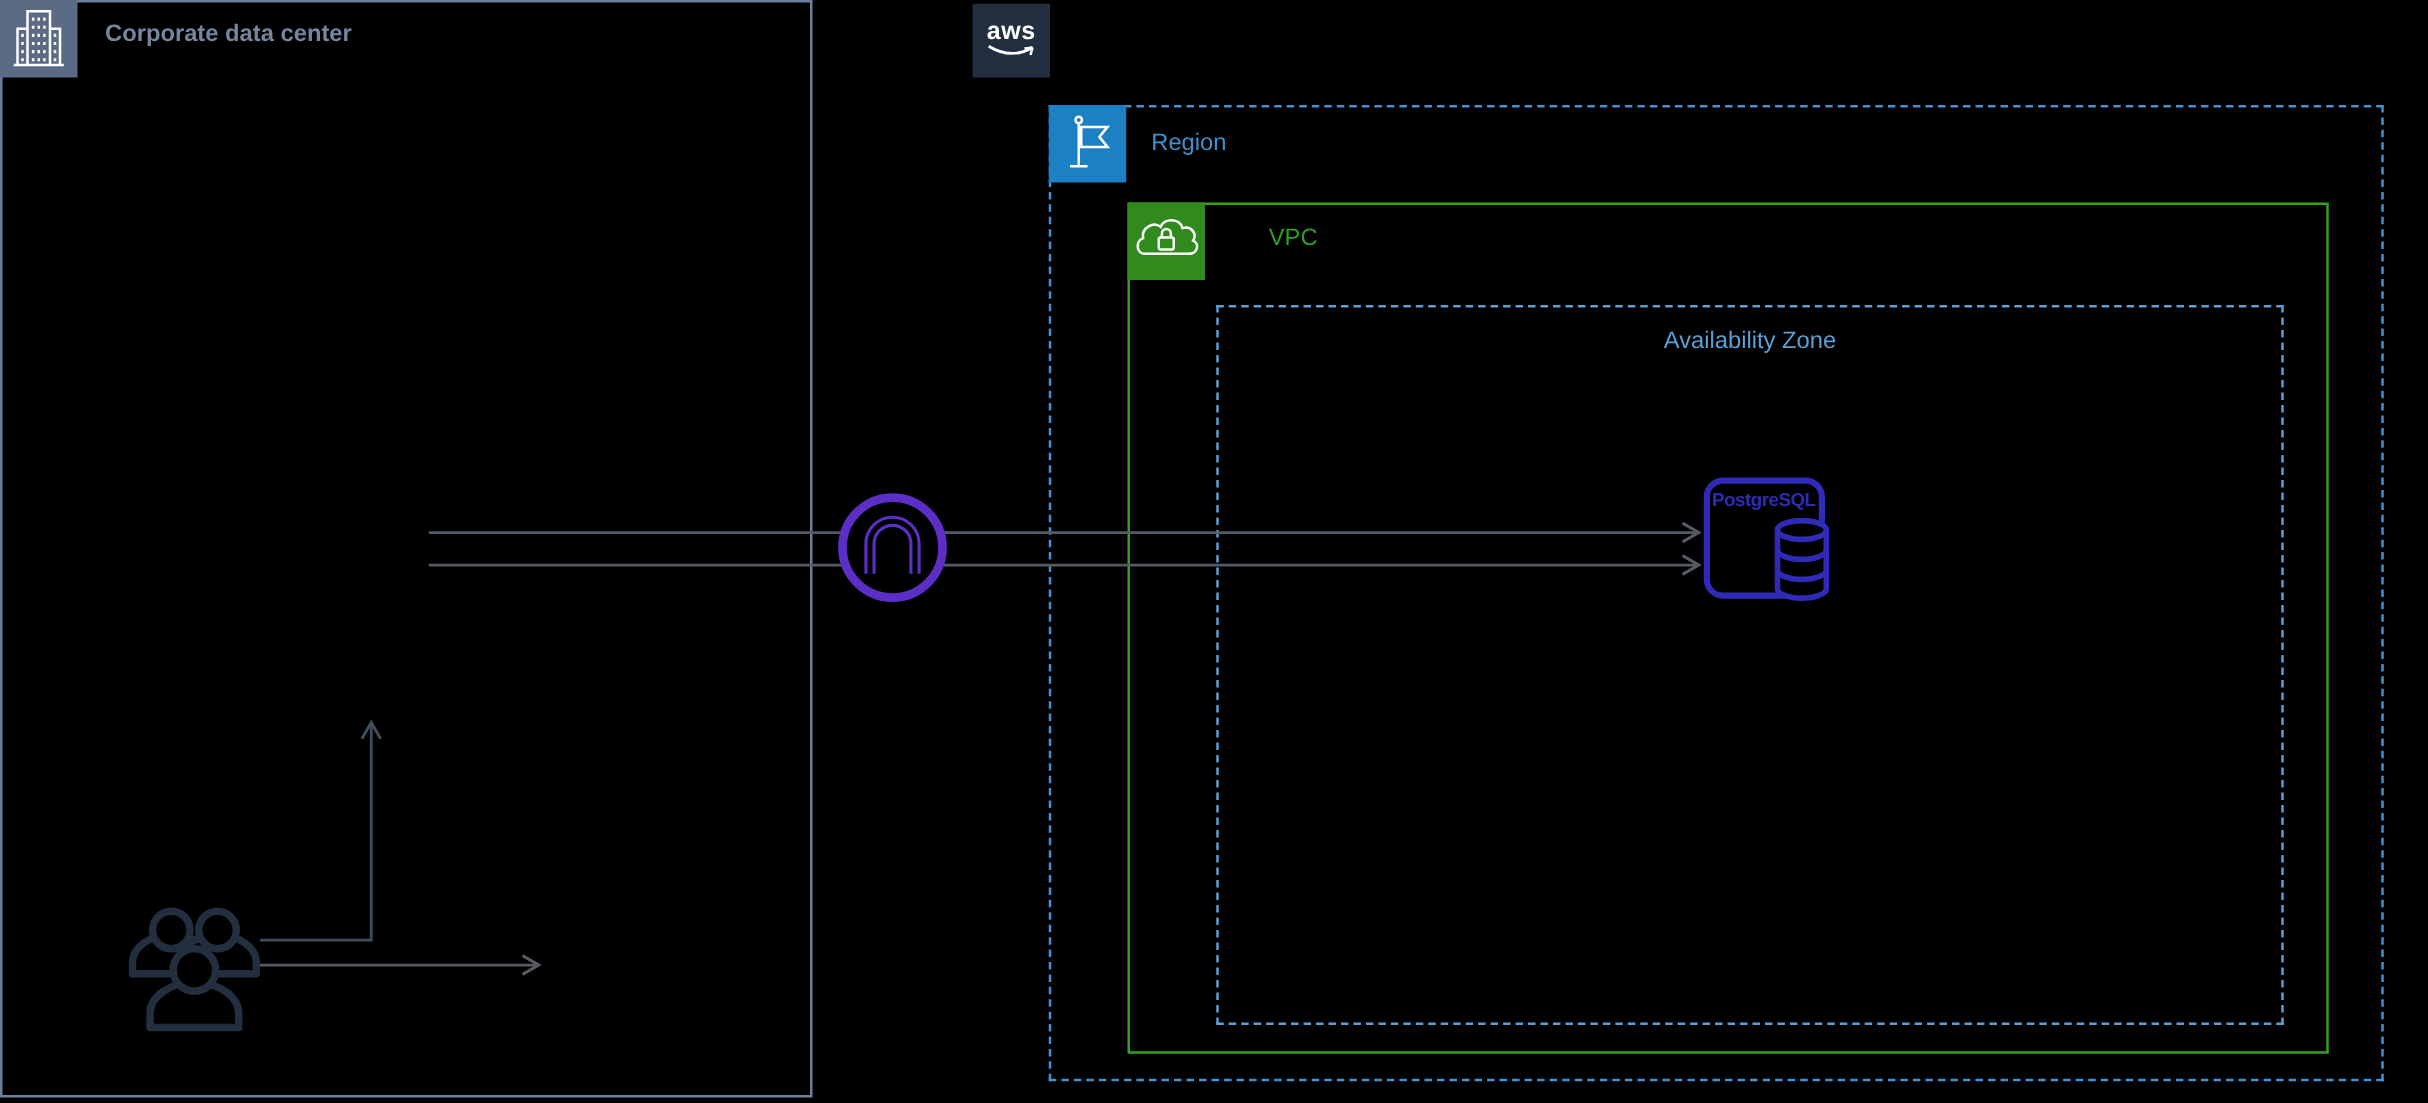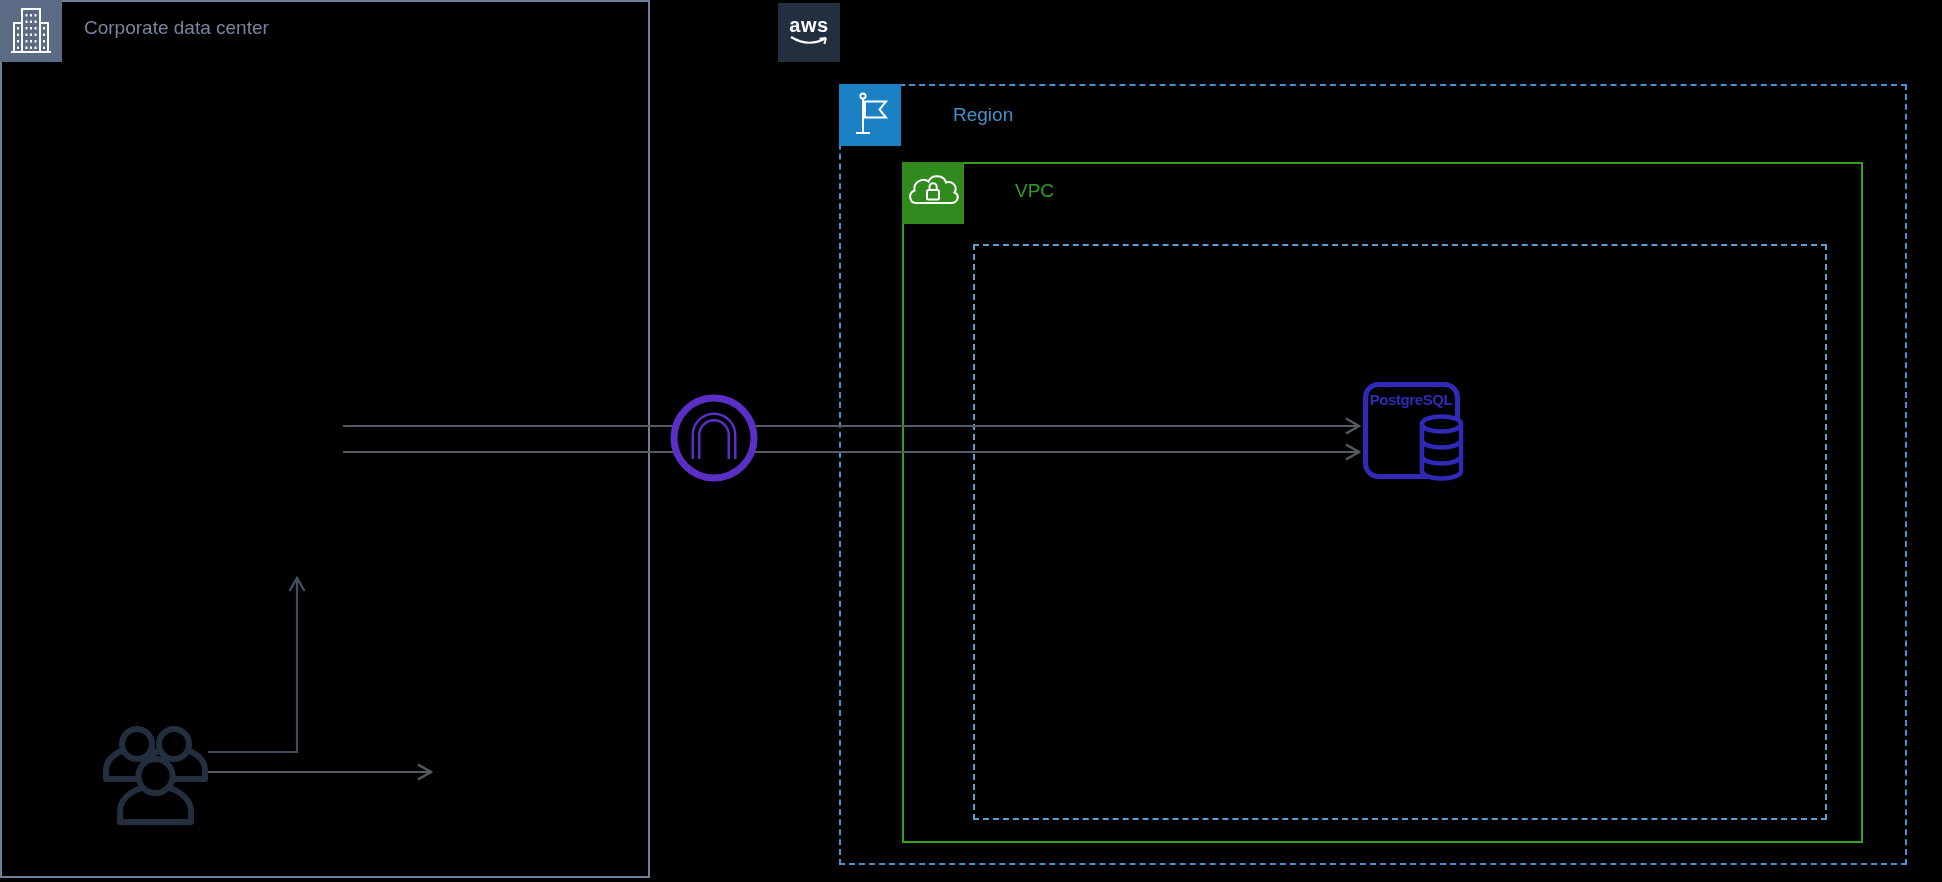--- a/index.html
+++ b/index.html
@@ -17,22 +17,22 @@
   
   .icon-sq{position:absolute;width:62px;height:62px;display:flex;align-items:center;justify-content:center;}
   .corp-sq{left:0;top:0;background:var(--corporate-icon-bg);}
   .region-sq{left:839px;top:84px;background:var(--region-icon-bg);}
   .vpc-sq{left:902px;top:162px;background:var(--vpc-icon-bg);}
   .aws-logo{left:778px;top:3px;width:62px;height:59px;background:var(--aws-bg);
     display:flex;flex-direction:column;justify-content:center;}
   .aws-text{color:var(--aws-text);font-size:20px;font-weight:bold;line-height:18px;letter-spacing:.5px;}
   
   .lbl{position:absolute;font-size:19px;white-space:nowrap;}
-  .corp-lbl{left:84px;top:17px;color:var(--corporate-label);}
-  .region-lbl{left:921px;top:104px;color:var(--region-label);margin-left:32px;}
+  .corp-lbl{left:84px;top:17px;color:var(--corporate-label);font-weight:bold;}
+  .region-lbl{left:921px;top:104px;color:var(--region-label);}
   .vpc-lbl{left:984px;top:180px;color:var(--vpc-label);font-weight:500;margin-left:31px;}
   .az-lbl{left:973px;top:262px;width:854px;text-align:center;color:var(--az-label);}
   
   .overlay{position:absolute;left:0;top:0;}
   .flow-line{stroke:var(--flow-gray);stroke-width:2.2;fill:none;}
   .flow-head{stroke:var(--flow-gray);stroke-width:2.4;fill:none;}
   .user-elbow{stroke:var(--user-arrow);stroke-width:2.2;fill:none;}
   .user-head{stroke:var(--user-arrow);stroke-width:2.4;fill:none;}
   .gw-circle{fill:#000;stroke:var(--gateway-purple);stroke-width:7;}
   .gw-arch-outer{stroke:var(--gateway-purple);stroke-width:9;fill:none;}
@@ -89,20 +89,21 @@
   <div class="icon-sq vpc-sq">
     <svg width="62" height="62" viewBox="0 0 62 62">
       <path class="wicon" d="M14,41 C7,41 6,31 12.5,28.5 C11,20 21,15 26.5,19.5 C29.5,12 42,12.5 44,20.5 C51,18.5 56,25 52.5,30.5 C58,33 56,41 49,41 Z"></path>
       <path class="wicon" d="M27.5,28 v-3.2 a3.6,3.6 0 0 1 7.2,0 V28" stroke-width="2"></path>
       <rect class="wicon" x="25" y="28" width="12" height="9.5" rx="1.5"></rect>
     </svg>
   </div>
   <div class="lbl vpc-lbl">VPC</div>
 
   <div class="box az-box"></div>
+  <div class="lbl az-lbl">Availability Zone</div>
 
   <svg class="overlay" width="1942" height="882" viewBox="0 0 1942 882">
 
     <g>
       <path class="flow-line" d="M343,426 H1357"></path>
       <polyline class="flow-head" points="1346,418.5 1359,426 1346,433.5"></polyline>
     </g>
     <g>
       <path class="flow-line" d="M343,452 H1357"></path>
       <polyline class="flow-head" points="1346,444.5 1359,452 1346,459.5"></polyline>

